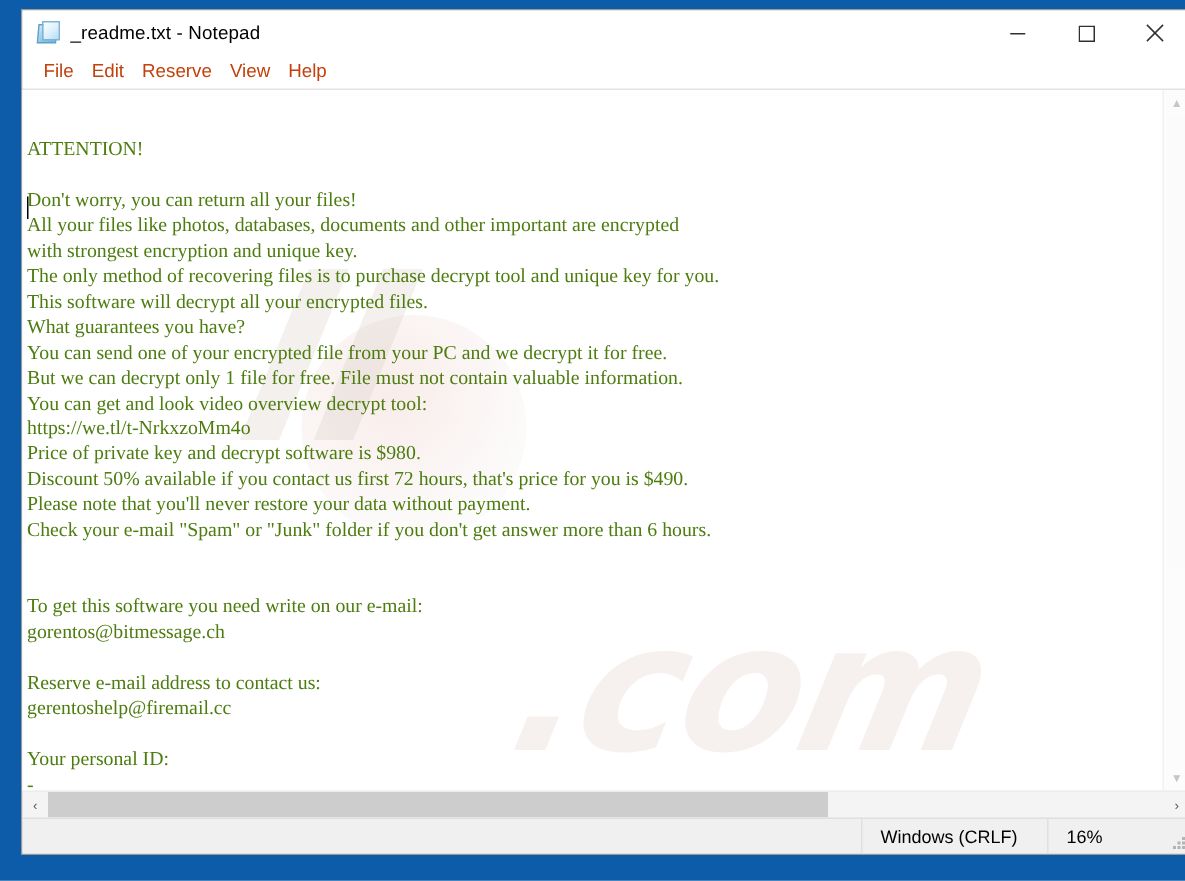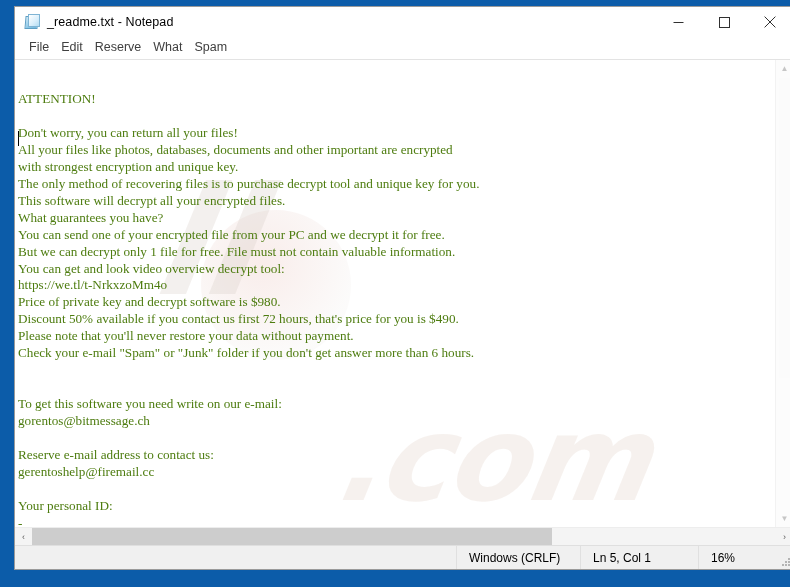--- a/index.html
+++ b/index.html
@@ -103,21 +103,21 @@
     height: 22px;
     display: flex;
     align-items: center;
     padding-left: 9px;
     gap: 1px;
     flex: 0 0 auto;
     background: #ffffff;
   }
   .menu-item {
     font-size: 12.5px;
-    color: #404040;
+    color: #c2410c;
     padding: 2px 6px 3px 5px;
     white-space: nowrap;
     line-height: 1;
   }
 
   
   .editor-wrap {
     flex: 1 1 auto;
     display: flex;
     position: relative;
@@ -314,22 +314,22 @@
             <line x1="11.4" y1="0.6" x2="0.6" y2="11.4" stroke="#303030" stroke-width="1"></line>
           </svg>
         </button>
       </div>
     </div>
 
     <div class="menubar">
       <div class="menu-item">File</div>
       <div class="menu-item">Edit</div>
       <div class="menu-item">Reserve</div>
-      <div class="menu-item">What</div>
-      <div class="menu-item">Spam</div>
+      <div class="menu-item">View</div>
+      <div class="menu-item">Help</div>
     </div>
 
     <div class="editor-wrap">
 
       <div class="text-area">
         <div class="watermark">
           <div class="wm-circle"></div>
           <div class="wm-text wm-a">ll</div>
           <div class="wm-text wm-b">.com</div>
         </div>
@@ -373,21 +373,20 @@
       <div class="harrow">‹</div>
       <div class="htrack">
         <div class="hthumb"></div>
       </div>
       <div class="harrow">›</div>
     </div>
 
     <div class="statusbar">
       <div class="status-spacer"></div>
       <div class="status-cell status-crlf">Windows (CRLF)</div>
-      <div class="status-cell status-lncol">Ln 5, Col 1</div>
       <div class="status-cell status-zoom">16%</div>
       <span class="grip">
         <i style="right:0px; bottom:0px;"></i>
         <i style="right:3px; bottom:0px;"></i>
         <i style="right:6px; bottom:0px;"></i>
         <i style="right:0px; bottom:3px;"></i>
         <i style="right:3px; bottom:3px;"></i>
         <i style="right:0px; bottom:6px;"></i>
       </span>
     </div>

